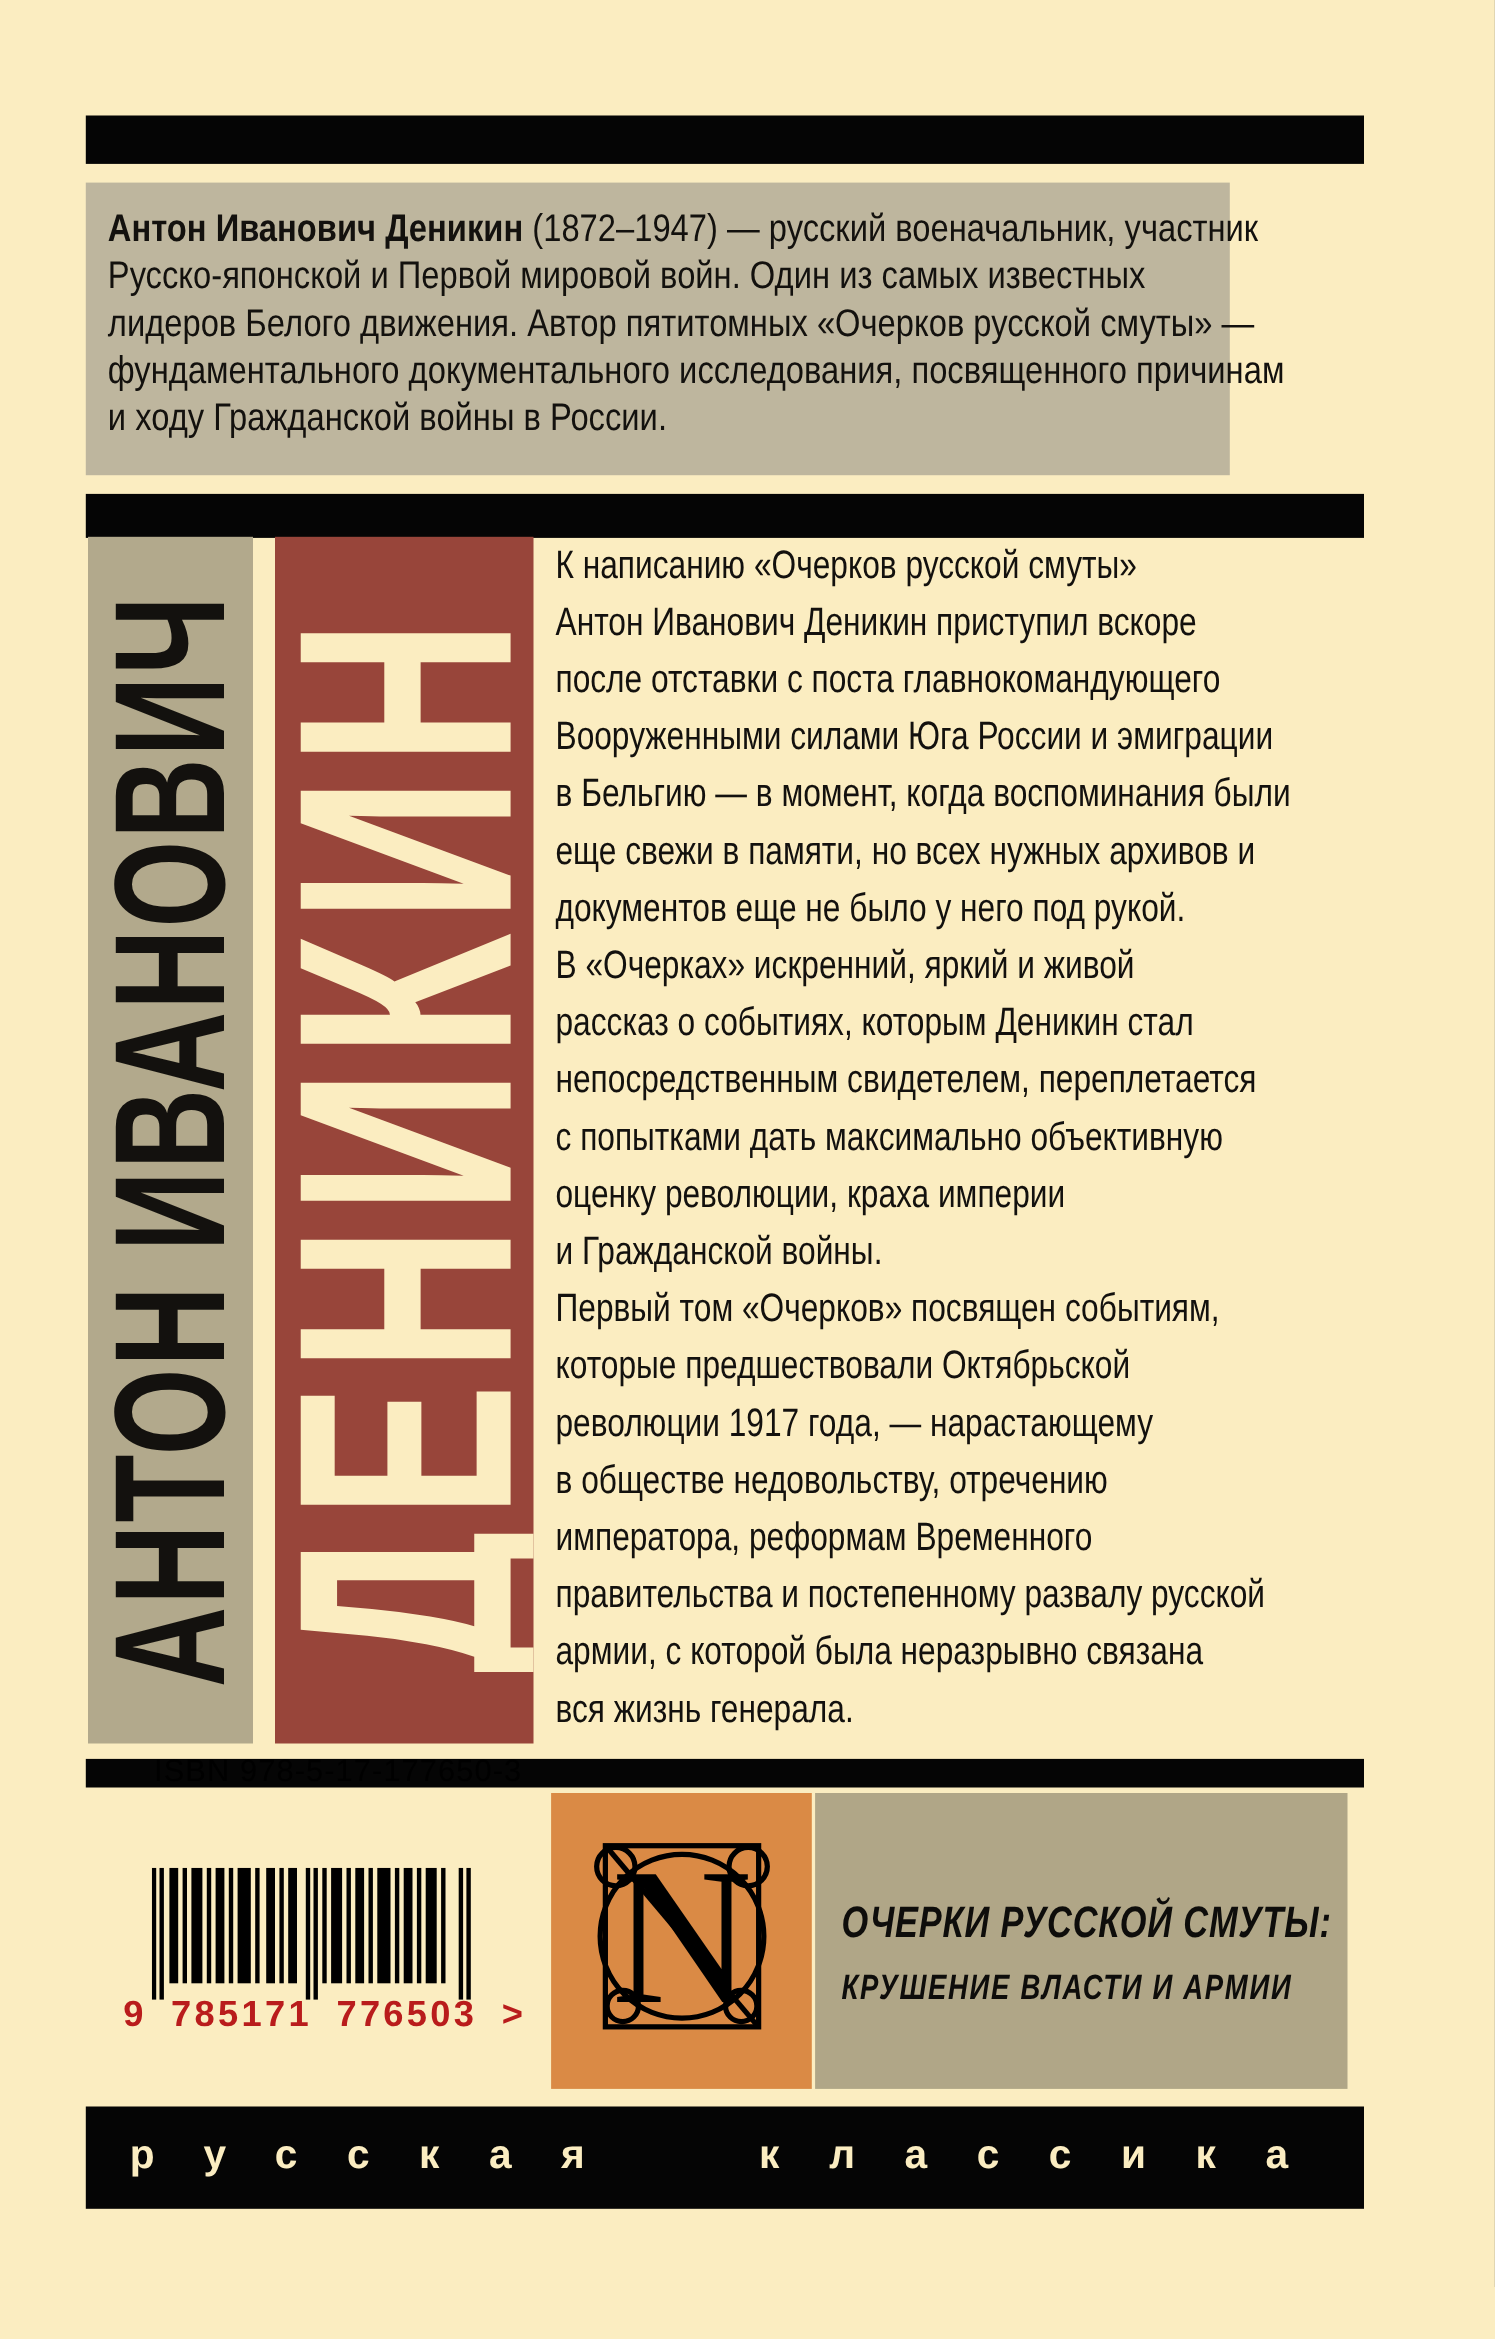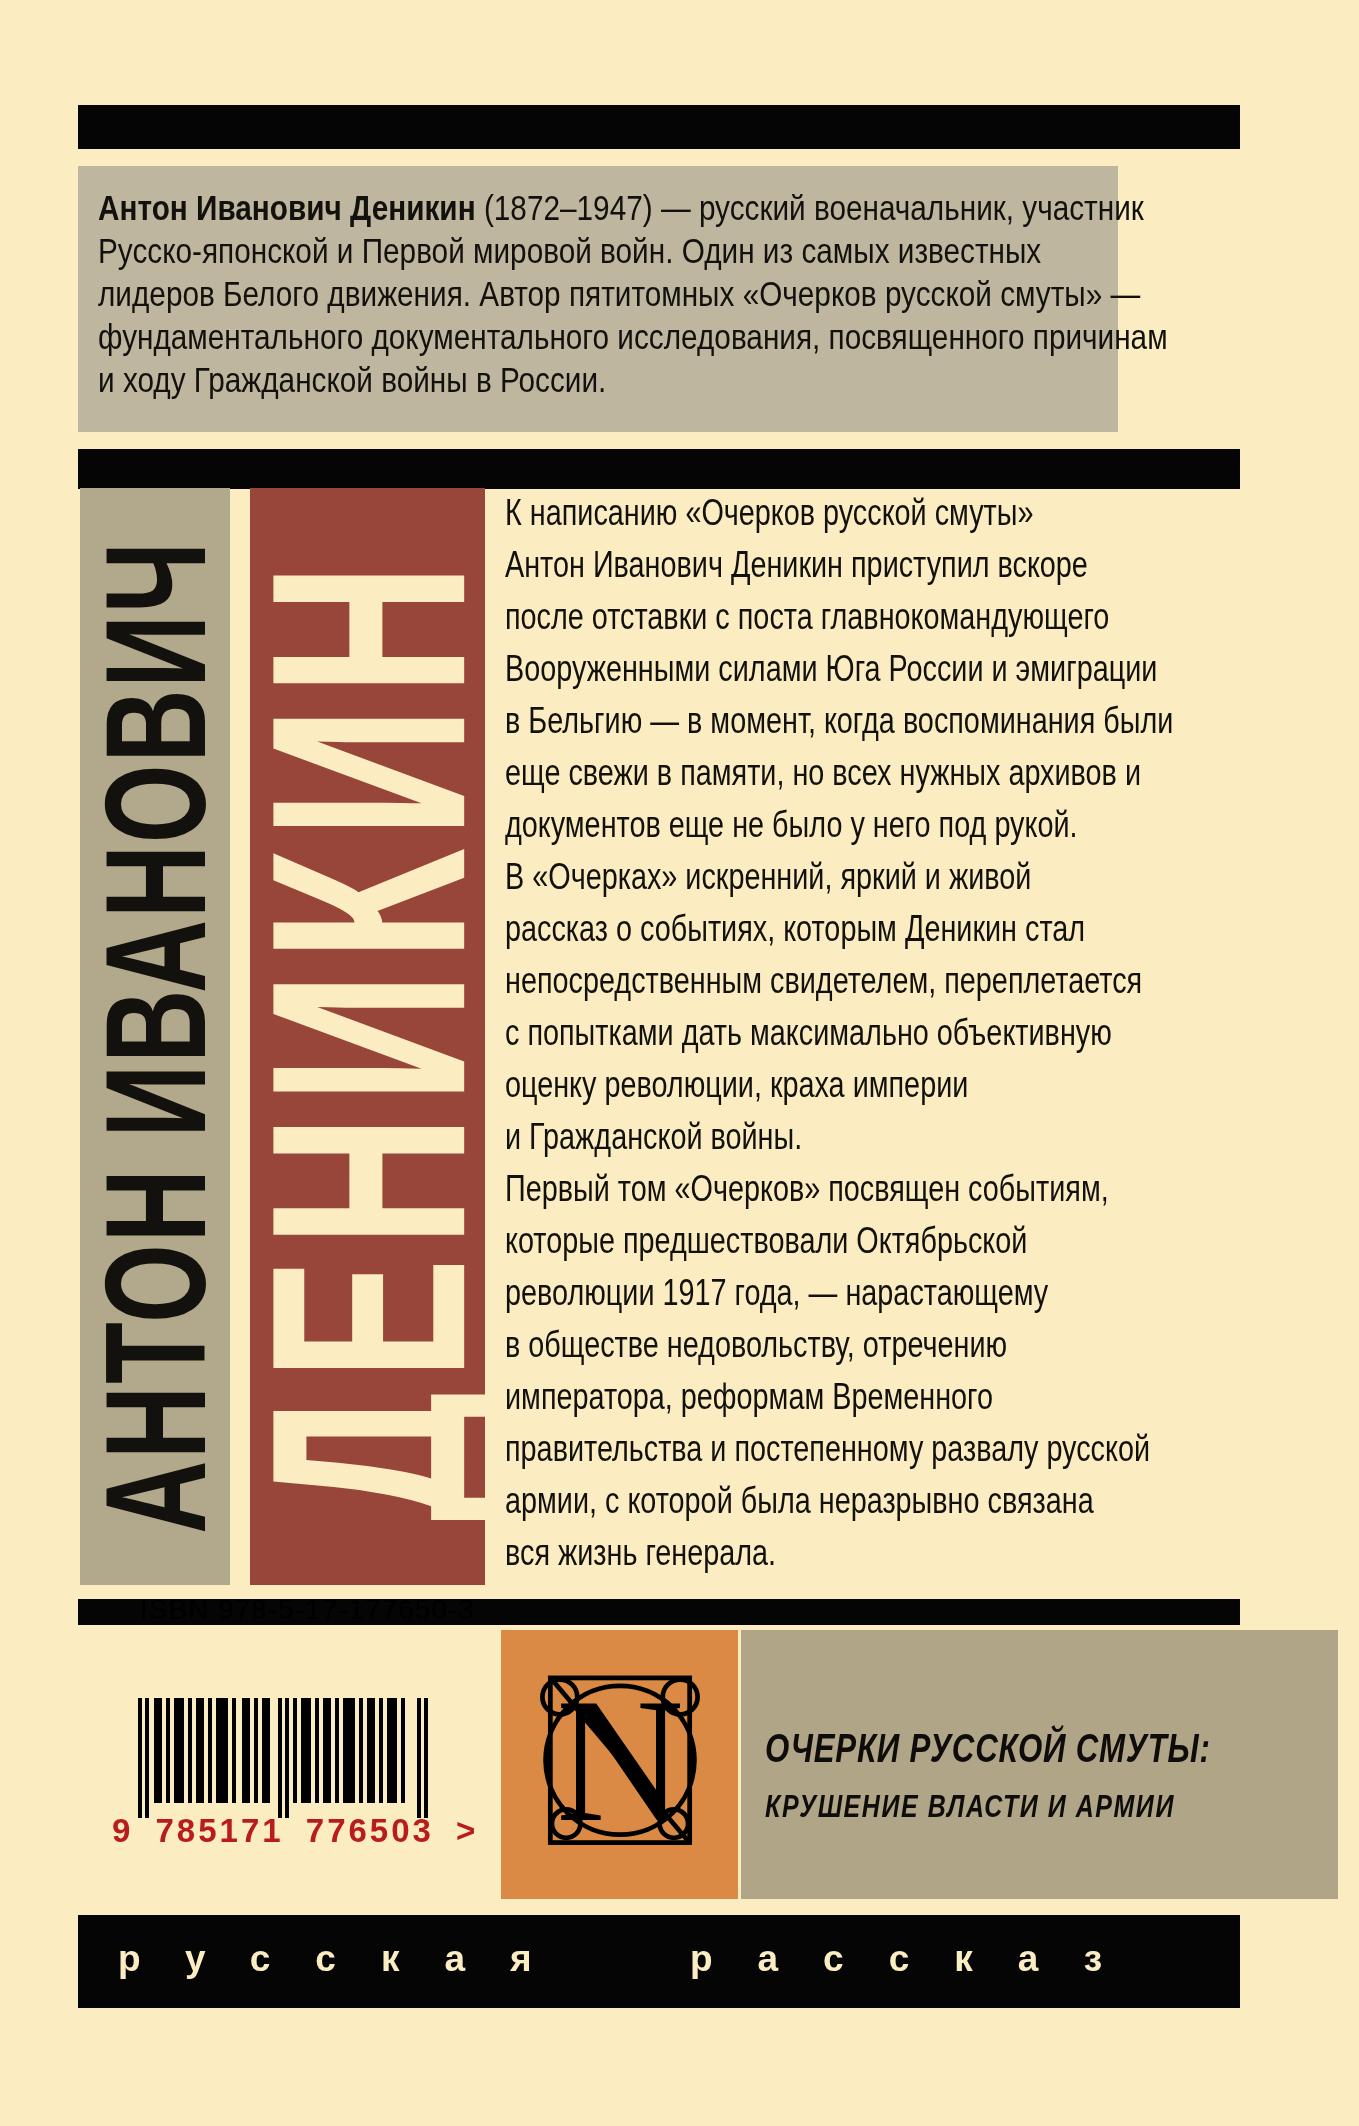--- a/index.html
+++ b/index.html
@@ -53,21 +53,21 @@
   .barcode{position:absolute; left:138px; top:1698px;}
   .barcode-digits{
     position:absolute; left:112px; top:1812px; font-size:33px; color:#b91c1c;
     letter-spacing:3px; word-spacing:10px; font-family:"Liberation Sans", sans-serif;font-weight:bold;
   }
   .logo-tile{
     position:absolute; left:501px; top:1630px; width:237px; height:269px;
     background:var(--orange); display:flex; align-items:center; justify-content:center;
   }
   .title-tile{
-    position:absolute; left:741px; top:1630px; width:597px; height:269px;
+    position:absolute; left:741px; top:1630px; width:484px; height:269px;
     background:var(--title-olive);
   }
   .title-l1{
     position:absolute; left:24px; top:96px; white-space:nowrap;
     transform:scaleX(0.78); transform-origin:left top;
     font-size:40px; font-weight:700; font-style:italic; letter-spacing:1px; color:#0e0d0b;
   }
   .title-l2{
     position:absolute; left:24px; top:158px; white-space:nowrap;
     transform:scaleX(0.78); transform-origin:left top;
@@ -180,16 +180,16 @@
       <text x="60" y="100" text-anchor="middle" fill="#000" font-family="Liberation Serif, serif" font-size="112" font-weight="400">N</text>
     </svg>
   </div>
 
   <div class="title-tile">
     <div class="title-l1">ОЧЕРКИ РУССКОЙ СМУТЫ:</div>
     <div class="title-l2">КРУШЕНИЕ ВЛАСТИ И АРМИИ</div>
   </div>
 
   <div class="series-bar">
-    <div class="series-label">русская рассказ</div>
+    <div class="series-label">русская классика</div>
   </div>
 
 </div>
 
 </body></html>

